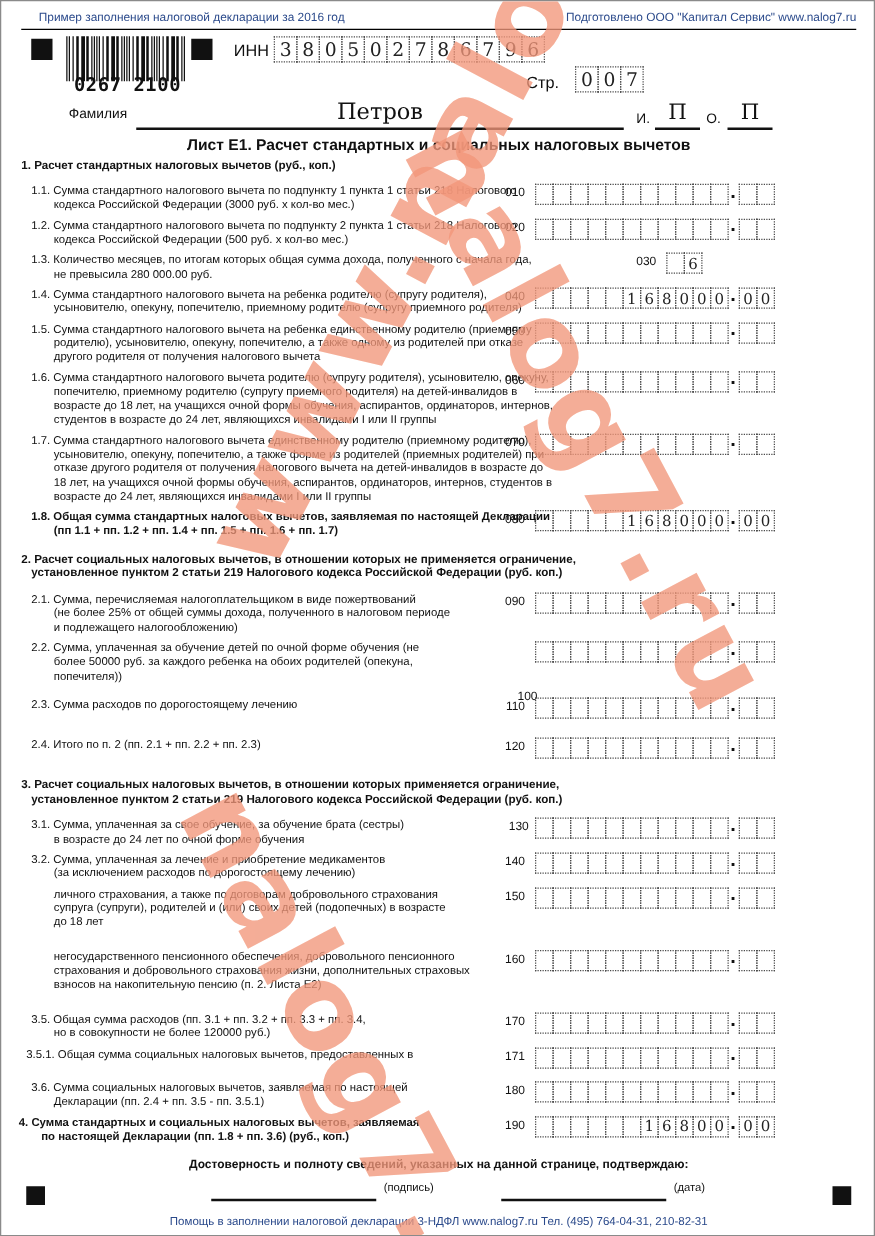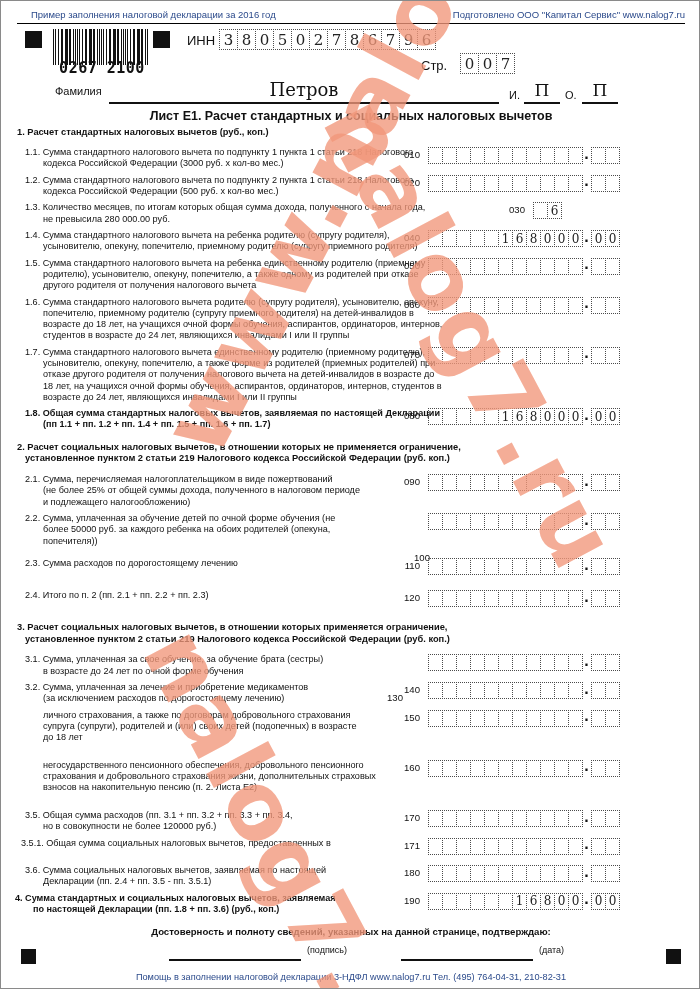--- a/index.html
+++ b/index.html
@@ -551,21 +551,21 @@
       </div>
       <div class="sec" style="top: 621px;">
         <div>3. Расчет социальных налоговых вычетов, в отношении которых применяется ограничение,</div>
         <div style="padding-left: 8px;">установленное пунктом 2 статьи 219 Налогового кодекса Российской Федерации (руб. коп.)</div>
       </div>
       <div class="row" style="top: 653.4px;">
         <div class="txt">
           <div>3.1. Сумма, уплаченная за свое обучение, за обучение брата (сестры)</div>
           <div style="padding-left: 18px;">в возрасте до 24 лет по очной форме обучения</div>
         </div>
-        <div class="code" style="left: 376px; top: 2px; margin-top: 36px;">130</div>
+        <div class="code" style="left: 396px; top: 2px;">130</div>
         <div class="field" style="left: 427px; top: 0px;">
           <div style="display: flex;">
             <div class="c"></div>
             <div class="c"></div>
             <div class="c"></div>
             <div class="c"></div>
             <div class="c"></div>
             <div class="c"></div>
             <div class="c"></div>
             <div class="c"></div>

